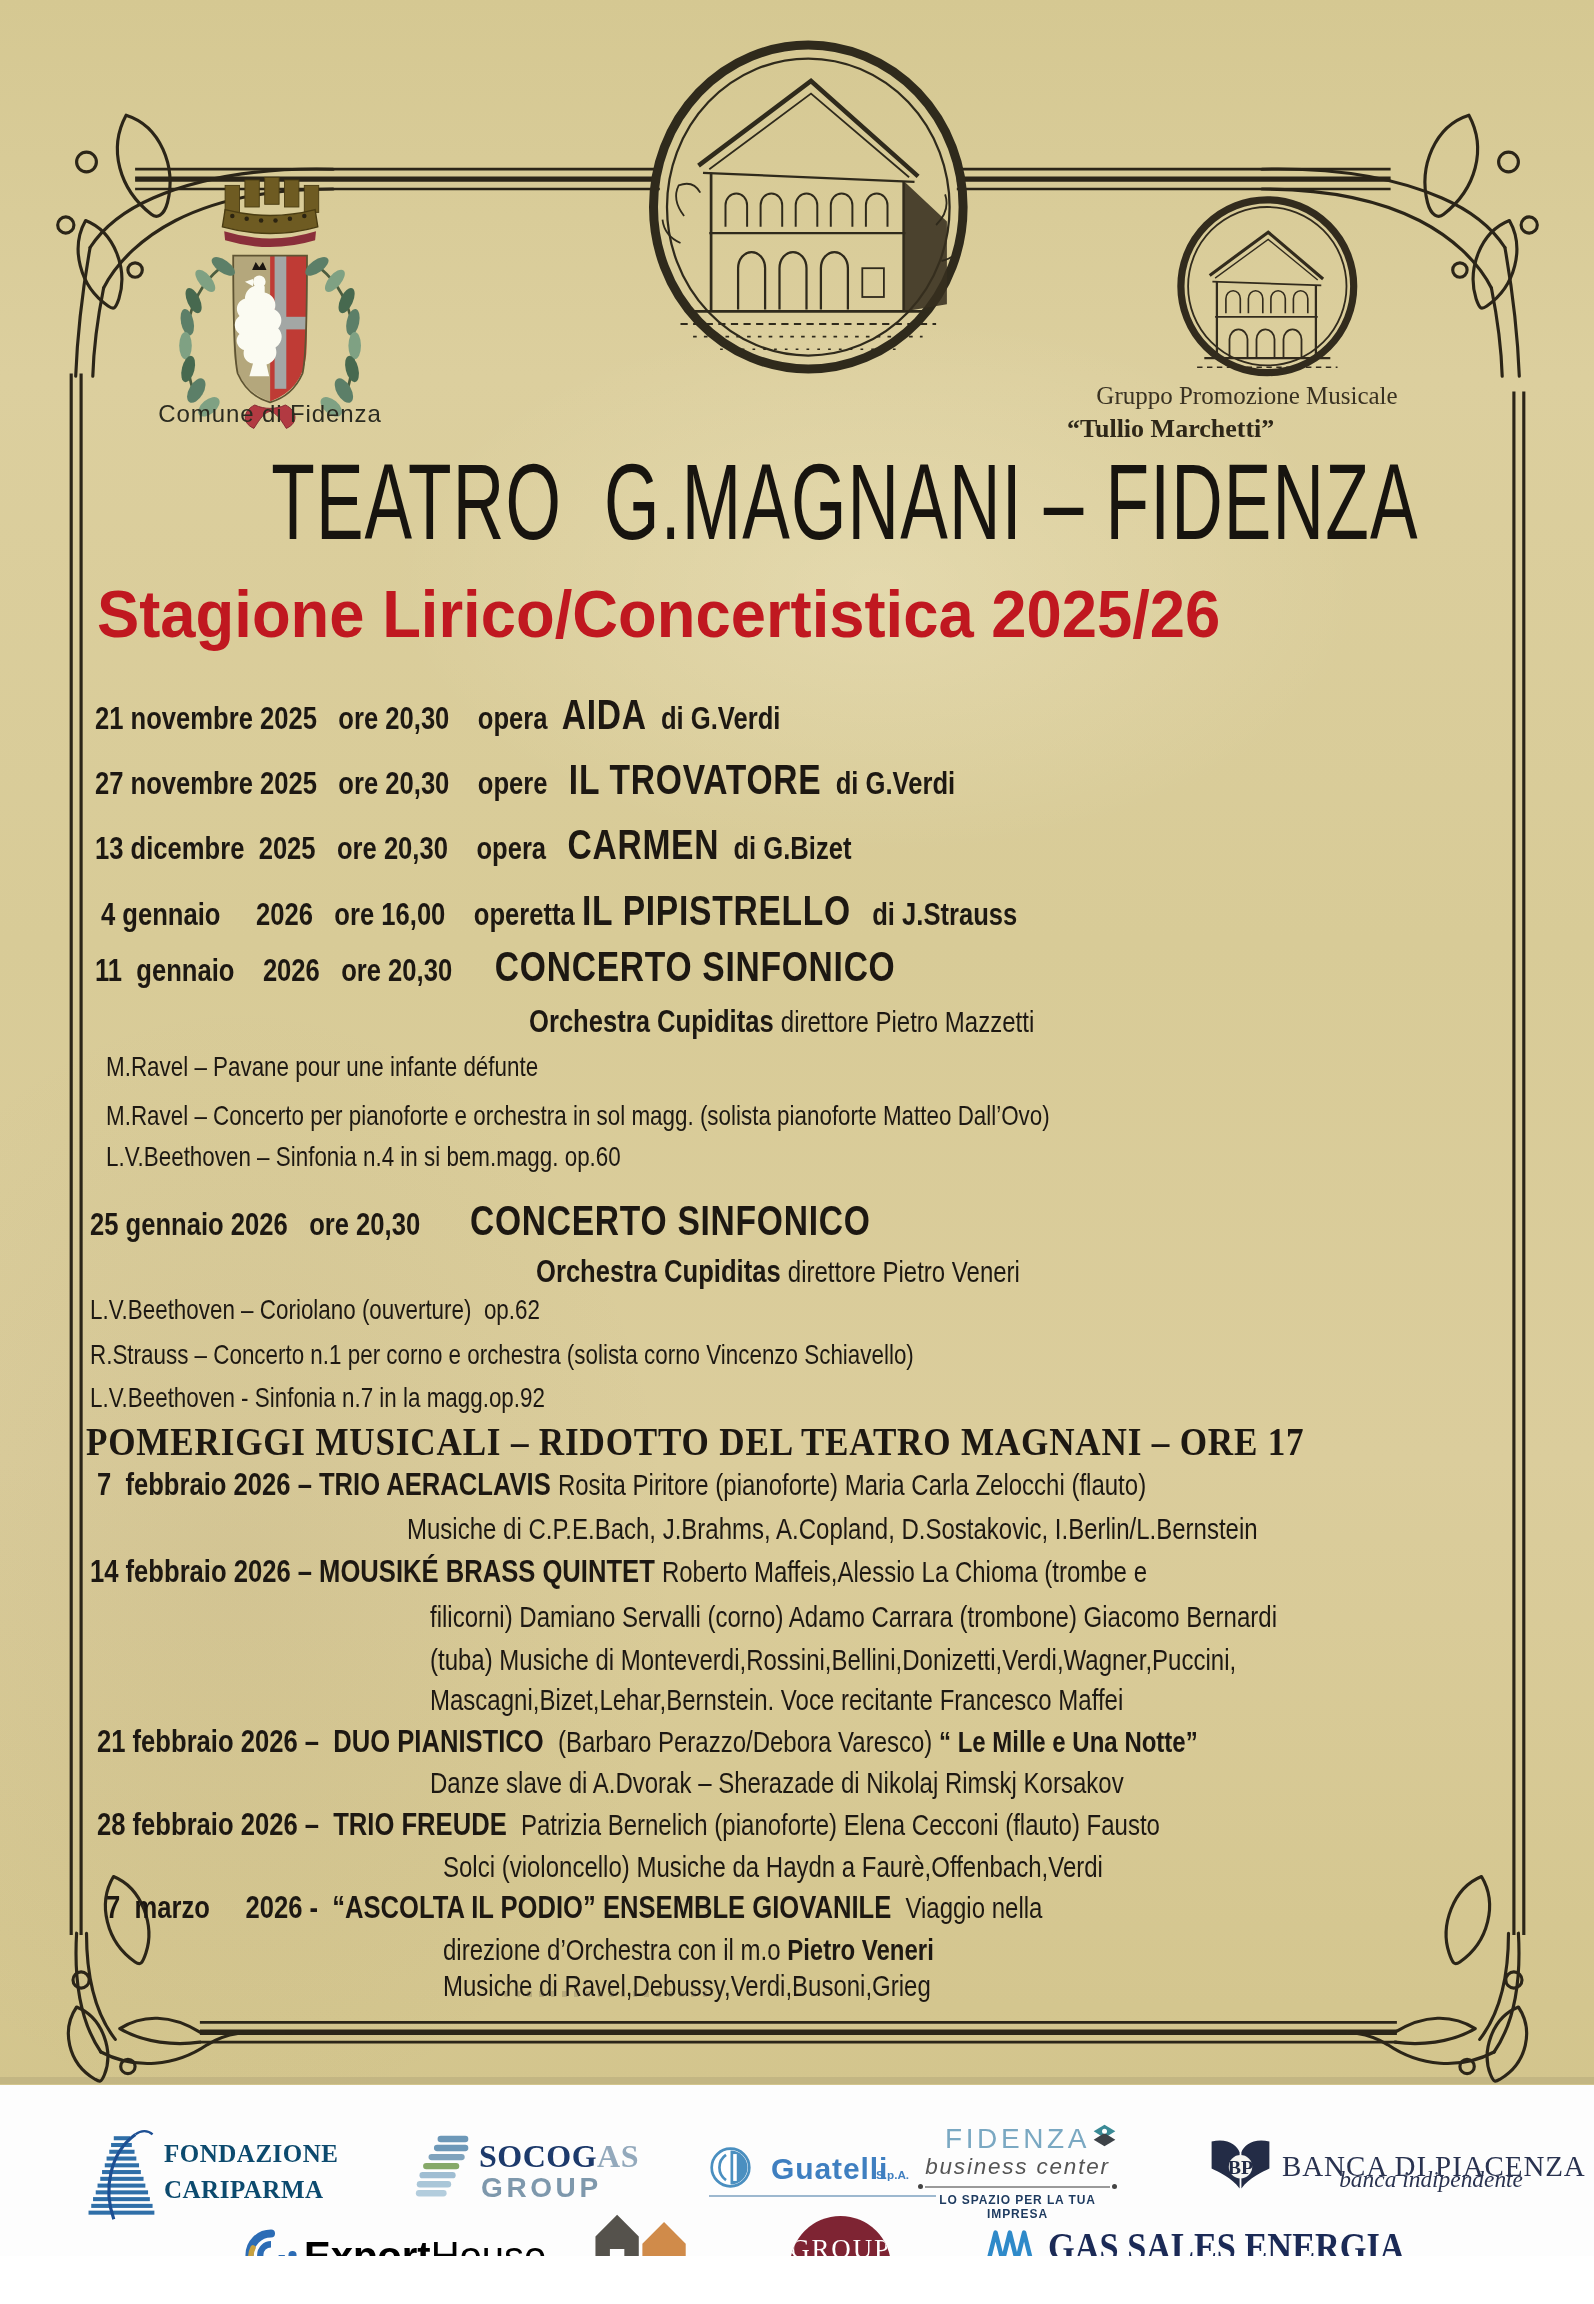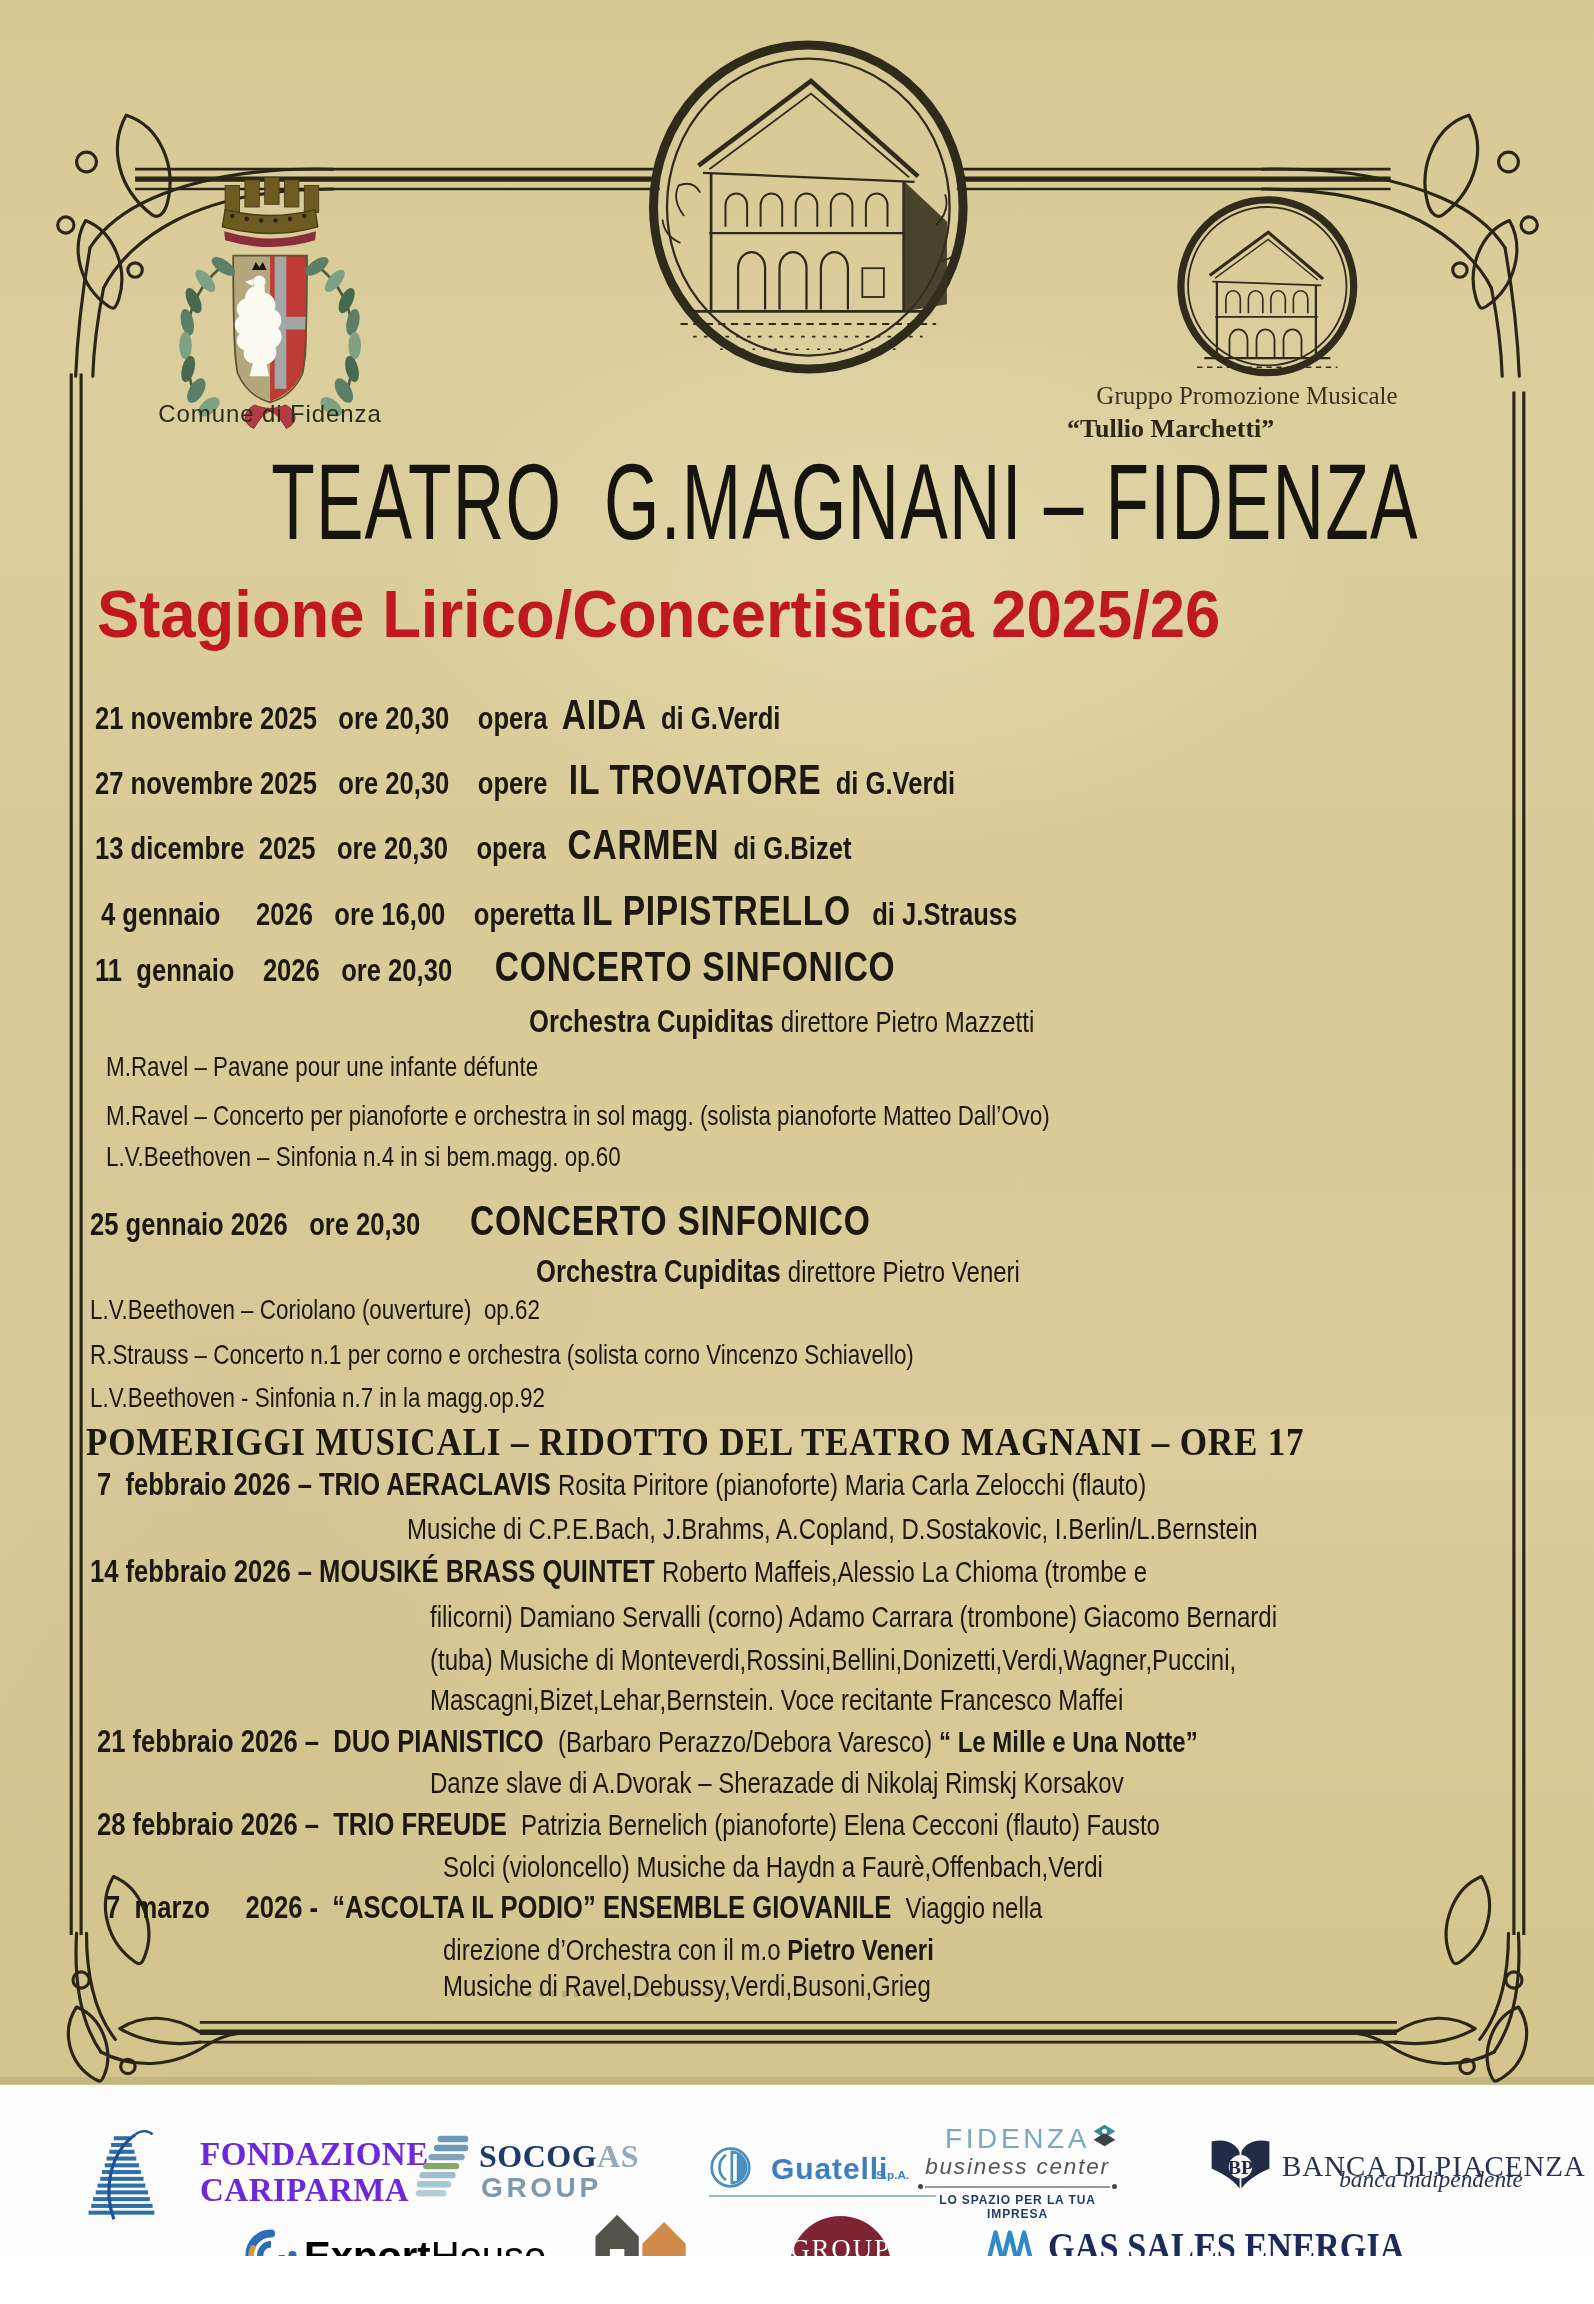--- a/index.html
+++ b/index.html
@@ -31,21 +31,21 @@
   .sg-r{font-size:30px;}
   .sg-b{font-weight:700;font-size:32px;}
   .sg-b2{font-weight:700;font-size:30px;}
   .sg-S{font-family:"Liberation Serif",serif;font-weight:700;font-size:39px;letter-spacing:0.9px;}
 
   .smudge{position:absolute;left:504px;top:1991px;width:207px;height:6.3px;opacity:.45;border-radius:1.8px;
           background:repeating-linear-gradient(90deg,rgba(90,80,60,.5) 0 4.5px,transparent 4.5px 11.7px);}
 
   .band{position:absolute;left:0;top:2085px;width:1595px;height:220px;background:#fdfdfd;}
   .sp{position:absolute;}
-  .cari-text{font-family:"Liberation Serif",serif;font-weight:700;color:#6d28d9;font-size:33px;line-height:36px;letter-spacing:0.5px;margin-left:36px;}
+  .cari-text{font-family:"Liberation Serif",serif;font-weight:700;color:#0c4a6e;font-size:25px;line-height:36px;letter-spacing:0.5px;}
   .soco-name{font-weight:700;font-size:32px;letter-spacing:0.5px;font-family:Liberation Serif, serif;}
   .soco-g2{color:#93a9bc;}
   .soco-group{font-weight:700;font-size:28px;color:#7e98ac;letter-spacing:3.6px;}
   .gua-name{font-weight:700;font-size:30px;color:#3f7fc0;letter-spacing:0.9px;margin-left:12px;}
   .gua-spa{font-size:11.7px;color:#3f7fc0;font-weight:700;}
   .gua-line{position:absolute;left:0px;top:47px;width:227px;height:1.8px;background:#9db8cf;}
   .fbc{width:189px;text-align:center;}
   .fbc-name{font-size:28px;color:#7aa8c2;letter-spacing:3.6px;font-weight:400;}
   .fbc-sub{font-size:22.5px;color:#555;font-style:italic;letter-spacing:1.8px;line-height:1.05;}
   .fbc-rule{position:relative;height:1.8px;background:#9a9a9a;margin:7.2px 1.8px 5.4px 1.8px;}

